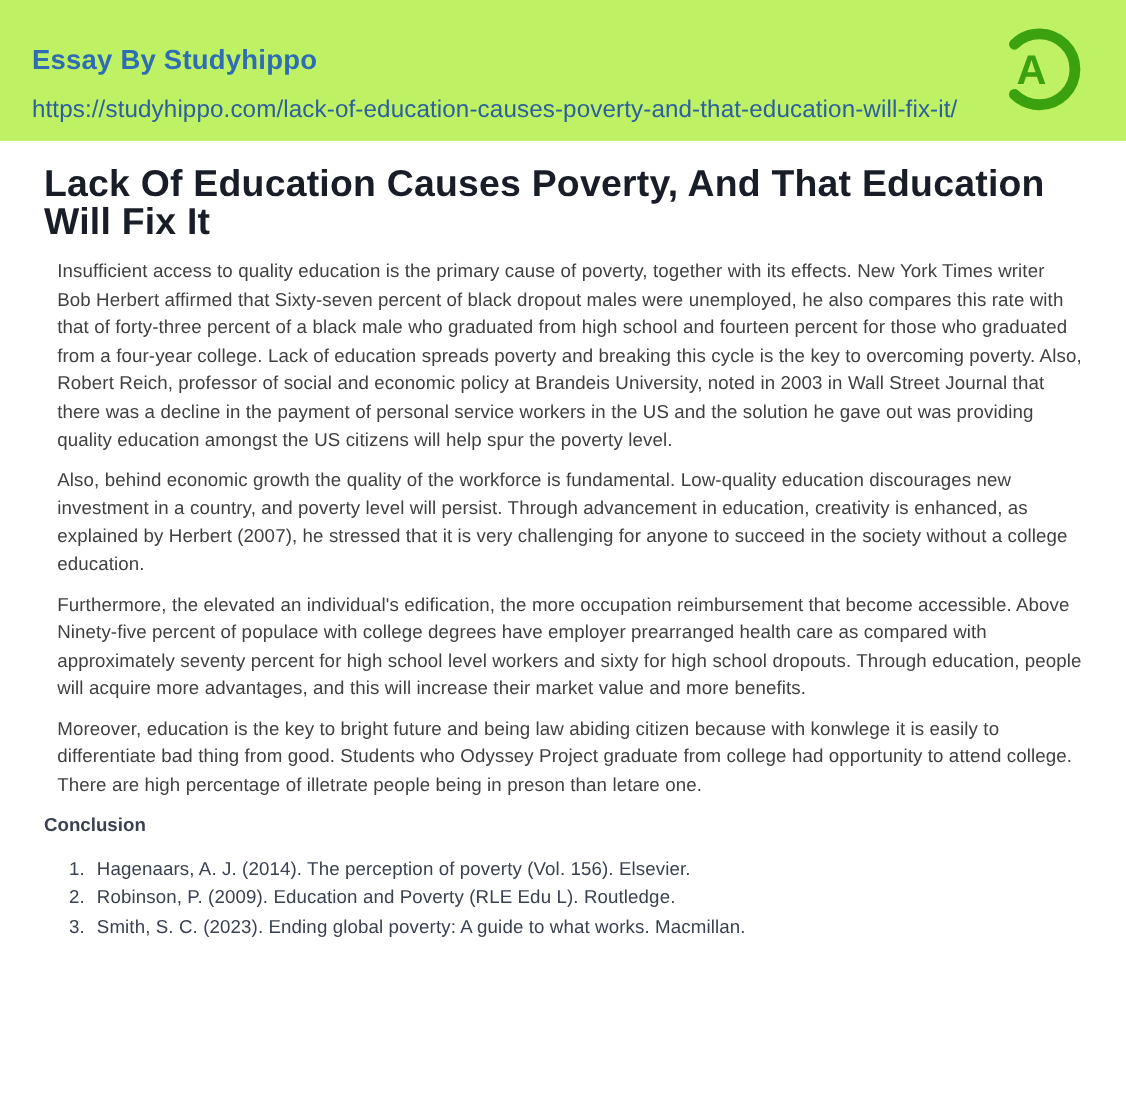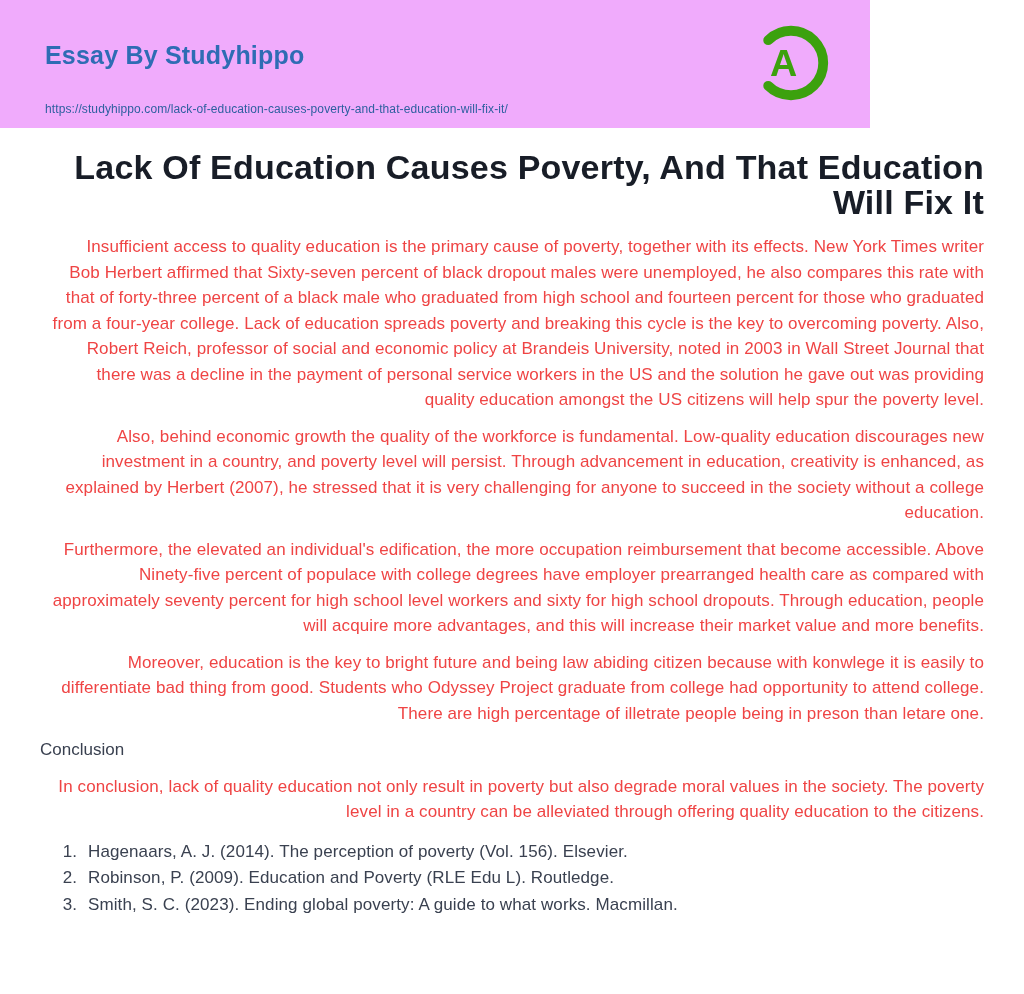--- a/index.html
+++ b/index.html
@@ -6,36 +6,36 @@
   html, body {
     width: 1024px;
     background: #ffffff;
     font-family: "Liberation Sans", sans-serif;
   }
   body { min-height: 994px; position: relative; }
 
   
   .page-header {
     position: relative;
-    width: 870px;
+    width: 1024px;
     height: 128px;
-    background: #f0abfc;
-    padding: 40px 40px 0 45px;
+    background: #bef264;
+    padding: 40px 40px 0 29px;
   }
   .site-title {
     font-size: 25px;
     font-weight: bold;
     color: #2E6CB4;
     letter-spacing: 0.2px;
     line-height: 30px;
   }
   .essay-url {
     display: inline-block;
-    margin-top: 32px;
-    font-size: 12px;
+    margin-top: 16px;
+    font-size: 22px;
     color: #2D5F9F;
     text-decoration: none;
     letter-spacing: 0.1px;
   }
   .logo {
     position: absolute;
     top: 22px;
     right: 38px;
     width: 82px;
     height: 82px;
@@ -45,34 +45,32 @@
   .essay-main {
     padding: 16px 40px 0 40px;
   }
   .essay-title {
     font-size: 34px;
     line-height: 35px;
     font-weight: 800;
     color: #181D27;
     letter-spacing: 0.2px;
     margin: 6px 0 14px 0;
-    text-align: right;
   }
   .essay-main p {
     font-size: 17px;
     line-height: 25.5px;
-    color: #ef4444;
+    color: #404040;
     margin: 0 0 11px 12px;
     letter-spacing: 0.1px;
-    text-align: right;
   }
   .section-heading {
     font-size: 17px;
     line-height: 25.5px;
-    font-weight: normal;
+    font-weight: bold;
     color: #3A4150;
     margin: 0 0 11px 0;
   }
   .bibliography-list {
     margin: 14px 0 0 0;
     padding-left: 42px;
     color: #3A4150;
   }
   .bibliography-list li {
     font-size: 17px;
@@ -97,20 +95,19 @@
 
 <main class="essay-main">
   <h1 class="essay-title">Lack Of Education Causes Poverty, And That Education Will Fix It</h1>
 
   <p>Insufficient access to quality education is the primary cause of poverty, together with its effects. New York Times writer Bob Herbert affirmed that Sixty-seven percent of black dropout males were unemployed, he also compares this rate with that of forty-three percent of a black male who graduated from high school and fourteen percent for those who graduated from a four-year college. Lack of education spreads poverty and breaking this cycle is the key to overcoming poverty. Also, Robert Reich, professor of social and economic policy at Brandeis University, noted in 2003 in Wall Street Journal that there was a decline in the payment of personal service workers in the US and the solution he gave out was providing quality education amongst the US citizens will help spur the poverty level.</p>
   <p>Also, behind economic growth the quality of the workforce is fundamental. Low-quality education discourages new investment in a country, and poverty level will persist. Through advancement in education, creativity is enhanced, as explained by Herbert (2007), he stressed that it is very challenging for anyone to succeed in the society without a college education.</p>
   <p>Furthermore, the elevated an individual's edification, the more occupation reimbursement that become accessible. Above Ninety-five percent of populace with college degrees have employer prearranged health care as compared with approximately seventy percent for high school level workers and sixty for high school dropouts. Through education, people will acquire more advantages, and this will increase their market value and more benefits.</p>
   <p>Moreover, education is the key to bright future and being law abiding citizen because with konwlege it is easily to differentiate bad thing from good. Students who Odyssey Project graduate from college had opportunity to attend college. There are high percentage of illetrate people being in preson than letare one.</p>
 
   <h2 class="section-heading">Conclusion</h2>
-  <p>In conclusion, lack of quality education not only result in poverty but also degrade moral values in the society. The poverty level in a country can be alleviated through offering quality education to the citizens.</p>
 
   <ol class="bibliography-list">
     <li>Hagenaars, A. J. (2014). The perception of poverty (Vol. 156). Elsevier.</li>
     <li>Robinson, P. (2009). Education and Poverty (RLE Edu L). Routledge.</li>
     <li>Smith, S. C. (2023). Ending global poverty: A guide to what works. Macmillan.</li>
   </ol>
 </main>
 
 </body></html>

